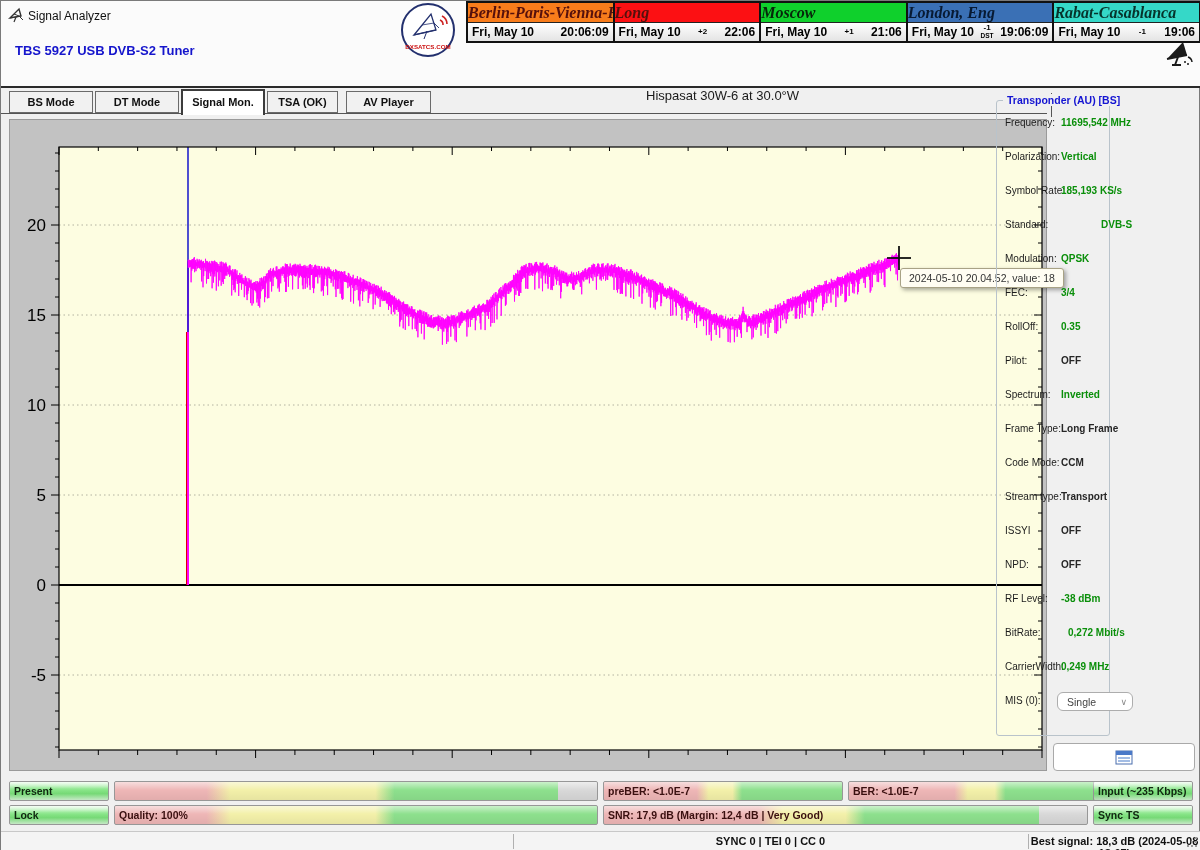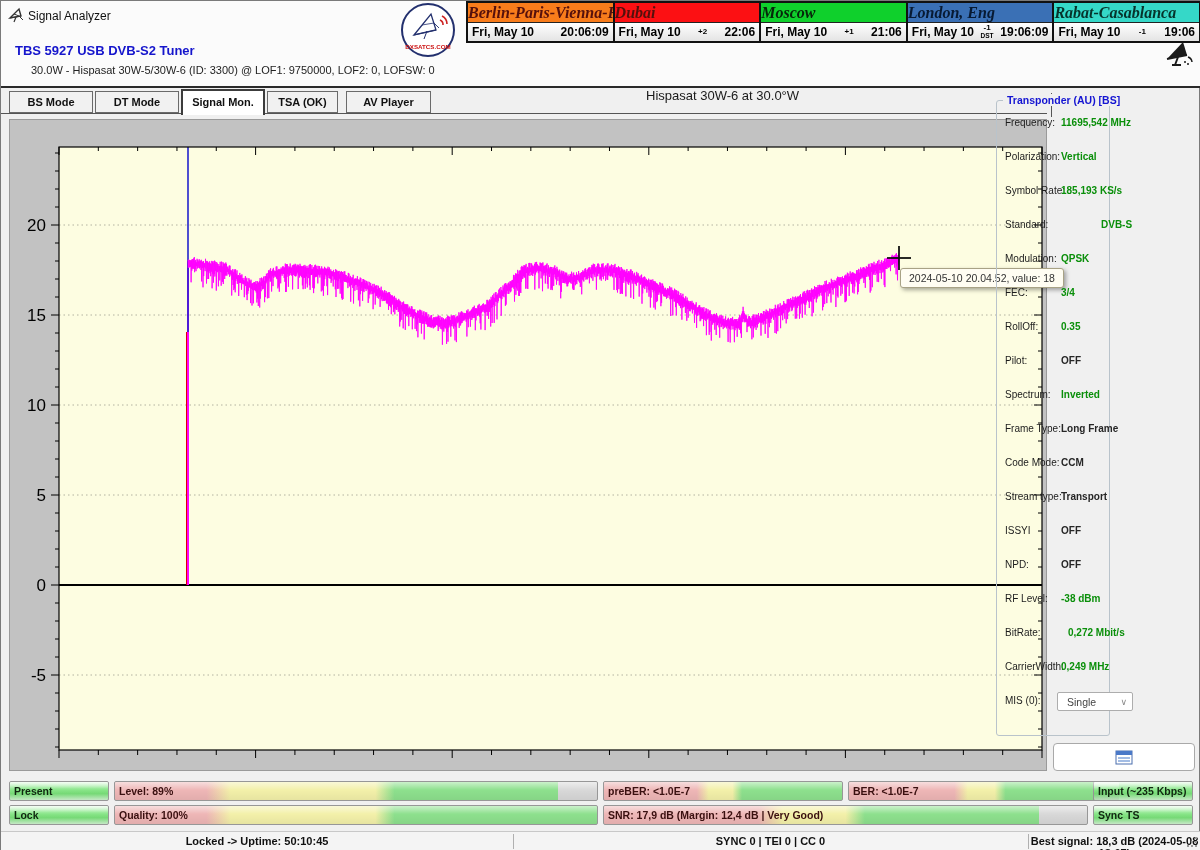--- a/index.html
+++ b/index.html
@@ -82,21 +82,21 @@
   <div class="abs" id="clocks">
       <div class="clock">
         <div class="clock-head" style="background: rgb(248, 124, 27); color: rgb(85, 16, 12);">Berlin-Paris-Vienna-Roma</div>
         <div class="clock-time">
           <span class="clock-date">Fri, May 10</span>
           <span class="clock-off"></span>
           <span class="clock-hm">20:06:09</span>
         </div>
       </div>
       <div class="clock">
-        <div class="clock-head" style="background: rgb(252, 16, 19); color: rgb(85, 16, 12);">Dubai</div>
+        <div class="clock-head" style="background: rgb(252, 16, 19); color: rgb(85, 16, 12);">Long</div>
         <div class="clock-time">
           <span class="clock-date">Fri, May 10</span>
           <span class="clock-off">+2</span>
           <span class="clock-hm">22:06</span>
         </div>
       </div>
       <div class="clock">
         <div class="clock-head" style="background: rgb(15, 208, 44); color: rgb(7, 38, 10);">Moscow</div>
         <div class="clock-time">
           <span class="clock-date">Fri, May 10</span>
@@ -116,21 +116,20 @@
         <div class="clock-head" style="background: rgb(53, 216, 200); color: rgb(6, 51, 44);">Rabat-Casablanca</div>
         <div class="clock-time">
           <span class="clock-date">Fri, May 10</span>
           <span class="clock-off">-1</span>
           <span class="clock-hm">19:06</span>
         </div>
       </div>
     </div>
 
   <div class="abs tuner-title">TBS 5927 USB DVB-S2 Tuner</div>
-  <div class="abs tuner-sub">30.0W - Hispasat 30W-5/30W-6 (ID: 3300) @ LOF1: 9750000, LOF2: 0, LOFSW: 0</div>
 
   <div class="abs" style="left:400px;top:2px;width:54px;height:54px;border-radius:50%;border:2px solid #23306e;background:#fff;box-sizing:border-box;">
     <svg width="50" height="50" viewBox="0 0 50 50">
       <polygon points="11,30 28,9 33,25" fill="none" stroke="#23306e" stroke-width="1.3"></polygon>
       <line x1="11" y1="30" x2="33" y2="25" stroke="#23306e" stroke-width="1"></line>
       <line x1="19" y1="20" x2="31" y2="18" stroke="#23306e" stroke-width="0.8"></line>
       <line x1="24" y1="26" x2="21" y2="34" stroke="#23306e" stroke-width="1"></line>
       <line x1="30" y1="17" x2="36" y2="23" stroke="#23306e" stroke-width="0.9"></line>
       <path d="M37 15 a5 5 0 0 1 3 5" fill="none" stroke="#cc2222" stroke-width="1.6"></path>
       <path d="M39 11 a9 9 0 0 1 5 8" fill="none" stroke="#cc2222" stroke-width="1.6"></path>
@@ -346,40 +345,39 @@
         <div class="tp-value tp-black" style="top: 458px;">OFF</div>
         <div class="tp-label" style="top: 492px;">RF Level:</div>
         <div class="tp-value tp-green" style="top: 492px;">-38 dBm</div>
         <div class="tp-label" style="top: 526px;">BitRate:</div>
         <div class="tp-value tp-green" style="top: 526px; padding-left: 7px;">0,272 Mbit/s</div>
         <div class="tp-label" style="top: 560px;">CarrierWidth:</div>
         <div class="tp-value tp-green" style="top: 560px;">0,249 MHz</div>
       </div>
     <div id="mis-row">
         <div class="tp-label" style="top: 594px;">MIS (0):</div>
-        <div id="mis-select" style="top: 591px;"><span>Single</span><span id="mis-chevron">∨</span></div>
+        <div id="mis-select" style="top: 591px; border-radius: 6px;"><span>Single</span><span id="mis-chevron">∨</span></div>
       </div>
   </div>
   <div class="abs" id="tp-button">
     <svg width="18" height="15" viewBox="0 0 18 15">
       <rect x="1" y="1" width="16" height="13" fill="#fff" stroke="#4a6fae" stroke-width="1"></rect>
       <rect x="1" y="1" width="16" height="4" fill="#4a79c8"></rect>
       <line x1="3" y1="8" x2="15" y2="8" stroke="#7aa0d8" stroke-width="1.4"></line>
       <line x1="3" y1="11" x2="15" y2="11" stroke="#7aa0d8" stroke-width="1.4"></line>
     </svg>
   </div>
 
   <div class="abs" id="bars-row1" style="left:8px;top:780px;width:1184px;height:20px;">
       <div class="bar bar-green" style="left: 0px; width: 100px;">
         <div class="sheen"></div>
         <div class="bar-label">Present</div>
       </div>
       <div class="bar bar-grad" style="left: 105px; width: 484px; background: linear-gradient(90deg, rgb(238, 182, 182) 0%, rgb(238, 182, 182) 19%, rgb(243, 240, 169) 24%, rgb(243, 240, 169) 54%, rgb(141, 224, 141) 58%, rgb(141, 224, 141) 92%, rgb(216, 216, 216) 92%, rgb(216, 216, 216) 100%);">
         <div class="sheen"></div>
-        <div class="bar-label">Level: 89%</div>
       </div>
       <div class="bar bar-grad" style="left: 594px; width: 240px; background: linear-gradient(90deg, rgb(238, 182, 182) 0%, rgb(238, 182, 182) 39%, rgb(243, 240, 169) 44%, rgb(243, 240, 169) 54%, rgb(141, 224, 141) 58%, rgb(141, 224, 141) 100%, rgb(216, 216, 216) 100%, rgb(216, 216, 216) 100%);">
         <div class="sheen"></div>
         <div class="bar-label">preBER: &lt;1.0E-7</div>
       </div>
       <div class="bar bar-grad" style="left: 839px; width: 272px; background: linear-gradient(90deg, rgb(238, 182, 182) 0%, rgb(238, 182, 182) 39%, rgb(243, 240, 169) 44%, rgb(243, 240, 169) 54%, rgb(141, 224, 141) 58%, rgb(141, 224, 141) 100%, rgb(216, 216, 216) 100%, rgb(216, 216, 216) 100%);">
         <div class="sheen"></div>
         <div class="bar-label">BER: &lt;1.0E-7</div>
       </div>
       <div class="bar bar-green" style="left: 1084px; width: 100px;">
@@ -400,21 +398,20 @@
         <div class="sheen"></div>
         <div class="bar-label">SNR: 17,9 dB (Margin: 12,4 dB | Very Good)</div>
       </div>
       <div class="bar bar-green" style="left: 1084px; width: 100px;">
         <div class="sheen"></div>
         <div class="bar-label">Sync TS</div>
       </div>
     </div>
 
   <div class="abs" id="statusbar">
-    <div class="status-text" style="left:0;width:512px;">Locked -&gt; Uptime: 50:10:45</div>
     <div class="status-sep" style="left:512px;"></div>
     <div class="status-text" style="left:512px;width:515px;">SYNC 0 | TEI 0 | CC 0</div>
     <div class="status-sep" style="left:1027px;"></div>
     <div class="status-text" style="left:1027px;width:173px;">Best signal: 18,3 dB (2024-05-08 18:07)</div>
     <svg class="abs" style="right:2px;top:5px;position:absolute;" width="12" height="12">
       <rect x="8" y="8" width="2" height="2" fill="#999"></rect>
         <rect x="8" y="4" width="2" height="2" fill="#999"></rect>
       <rect x="4" y="8" width="2" height="2" fill="#999"></rect>
         <rect x="8" y="0" width="2" height="2" fill="#999"></rect>
       <rect x="0" y="8" width="2" height="2" fill="#999"></rect>

